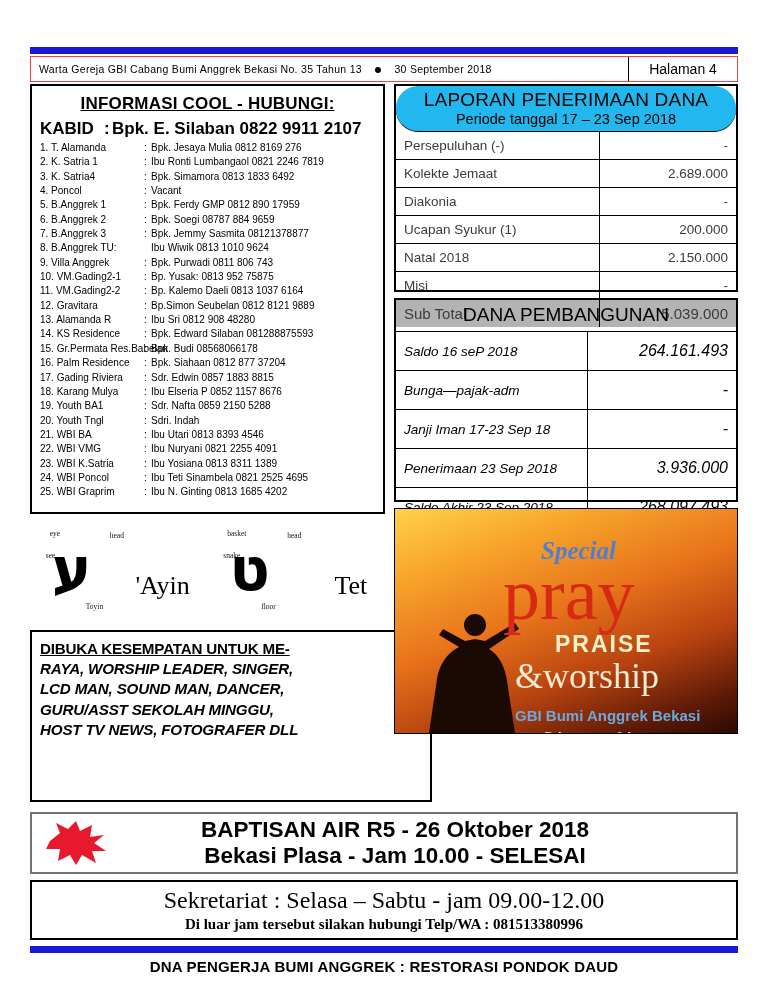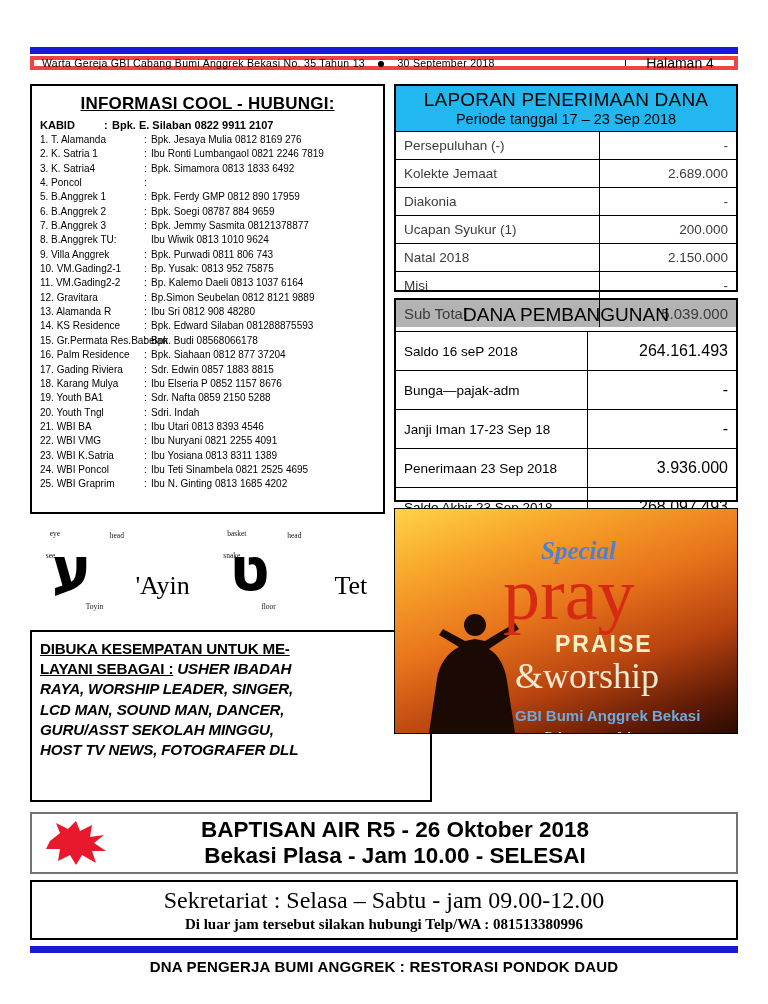--- a/index.html
+++ b/index.html
@@ -1,29 +1,29 @@
 <!DOCTYPE html>
 <html><head>
 <meta charset="utf-8">
 <style>
   html,body{margin:0;padding:0;background:#ffffff;}
   body{width:768px;height:1004px;font-family:"Liberation Sans",sans-serif;color:#000;overflow:hidden;}
   .page{position:relative;width:768px;height:1004px;box-sizing:border-box;padding:0;}
 
   
   .topbar{position:absolute;left:30px;top:47px;width:708px;height:7px;background:#1a1ad6;}
-  .headerline{position:absolute;left:30px;top:56px;width:708px;height:14px;border:4px solid #ef4444;box-sizing:border-box;display:flex;align-items:center;}
+  .headerline{position:absolute;left:30px;top:56px;width:708px;height:26px;border:1px solid #ef4444;box-sizing:border-box;display:flex;align-items:center;}
   .headerline .left{flex:1;padding-left:8px;font-size:10.5px;letter-spacing:.3px;}
   .headerline .dot{display:inline-block;width:6px;height:6px;border-radius:50%;background:#000;margin:0 10px 1px 10px;vertical-align:middle;}
   .headerline .right{width:108px;border-left:1px solid #000;height:100%;display:flex;align-items:center;justify-content:center;font-size:14px;}
 
   
   .coolbox{position:absolute;left:30px;top:84px;width:355px;height:430px;border:2px solid #000;box-sizing:border-box;padding:6px 8px 4px 8px;}
   .cool-title{text-align:center;font-size:17px;font-weight:bold;text-decoration:underline;letter-spacing:.2px;margin:2px 0 5px 0;}
-  .kabid{font-size:11px;font-weight:bold;display:flex;margin-bottom:2px;}
+  .kabid{font-size:17px;font-weight:bold;display:flex;margin-bottom:2px;}
   .kabid .k{width:64px;}
   .kabid .s{width:8px;}
   .cool-list{font-size:10px;line-height:14.35px;}
   .cool-row{display:flex;white-space:nowrap;}
   .cool-row .num{width:104px;flex:none;}
   .cool-row .sep{width:7px;flex:none;}
   .cool-row .val{flex:1;}
 
   
   .hebrewrow{position:absolute;left:30px;top:522px;width:355px;height:98px;display:flex;align-items:center;justify-content:space-around;}
@@ -33,34 +33,34 @@
   .heb .tag{position:absolute;font-family:"Liberation Serif",serif;font-size:7.5px;color:#111;}
 
   
   .dibuka{position:absolute;left:30px;top:630px;width:402px;height:172px;border:2px solid #000;box-sizing:border-box;padding:7px 8px;}
   .dibuka p{margin:0;font-size:15.2px;font-weight:bold;line-height:20.2px;letter-spacing:-.2px;}
   .dibuka .hdr{text-decoration:underline;}
   .dibuka .ital{font-style:italic;}
 
   
   .laporan{position:absolute;left:394px;top:84px;width:344px;height:208px;border:2px solid #000;box-sizing:border-box;}
-  .lap-head{background:#22b7ef;border-bottom:1px solid #000;text-align:center;padding:3px 0 4px 0;}
+  .lap-head{background:#22b7ef;border-bottom:1px solid #000;text-align:center;padding:3px 0 4px 0;border-radius:22px;}
   .lap-head .t1{font-size:19px;letter-spacing:.2px;}
   .lap-head .t2{font-size:14.5px;}
   .lap-table{width:100%;border-collapse:collapse;}
   .lap-table td{border-top:1px solid #000;font-size:13.5px;padding:3px 8px;height:21px;color:#3b3b3b;}
   .lap-table td.val{text-align:right;width:120px;border-left:1px solid #000;}
   .lap-table tr:first-child td{border-top:none;}
   .lap-table tr.subtotal td{background:#b3b3b3;font-size:15px;}
 
   
   .dana{position:absolute;left:394px;top:298px;width:344px;height:204px;border:2px solid #000;box-sizing:border-box;}
   .dana-head{text-align:center;font-size:19px;padding:4px 0 5px 0;border-bottom:1px solid #000;}
   .dana-table{width:100%;border-collapse:collapse;}
-  .dana-table td{border-top:1px solid #000;font-size:13.5px;padding:6px 8px;height:26px;}
+  .dana-table td{border-top:1px solid #000;font-size:13.5px;padding:6px 8px;height:26px;font-style:italic;}
   .dana-table tr:first-child td{border-top:none;}
   .dana-table td.val{text-align:right;width:132px;border-left:1px solid #000;font-size:16px;}
 
   
   .poster{position:absolute;left:394px;top:508px;width:344px;height:226px;border:1px solid #000;box-sizing:border-box;overflow:hidden;
     background:linear-gradient(160deg,#ffd24a 0%,#f7a32a 22%,#e8741c 45%,#b8430f 68%,#5d1a06 88%,#2b0b02 100%);}
   .poster .special{position:absolute;left:146px;top:28px;font-family:"Liberation Serif",serif;font-style:italic;font-size:25px;color:#4f7fd1;font-weight:bold;}
   .poster .pray{position:absolute;left:108px;top:48px;font-family:"Liberation Serif",serif;font-size:74px;color:#d62b12;line-height:74px;}
   .poster .praise{position:absolute;left:160px;top:122px;font-family:"Liberation Sans",sans-serif;font-size:23px;color:#f5f0c8;letter-spacing:2px;font-weight:bold;}
   .poster .worship{position:absolute;left:120px;top:146px;font-family:"Liberation Serif",serif;font-size:36px;color:#f0ead0;}
@@ -121,20 +121,21 @@
           <span class="val">Ibu Ronti Lumbangaol 0821 2246 7819</span>
         </div>
       <div class="cool-row">
           <span class="num">3. K. Satria4</span>
           <span class="sep">:</span>
           <span class="val">Bpk. Simamora 0813 1833 6492</span>
         </div>
       <div class="cool-row">
           <span class="num">4. Poncol</span>
           <span class="sep">:</span>
+          <span class="val">Vacant</span>
         </div>
       <div class="cool-row">
           <span class="num">5. B.Anggrek 1</span>
           <span class="sep">:</span>
           <span class="val">Bpk. Ferdy GMP 0812 890 17959</span>
         </div>
       <div class="cool-row">
           <span class="num">6. B.Anggrek 2</span>
           <span class="sep">:</span>
           <span class="val">Bpk. Soegi 08787 884 9659</span>
@@ -251,21 +252,20 @@
       <span class="tag" style="left:66px;top:6px;">head</span>
       <span class="tag" style="left:2px;top:26px;">snake</span>
       <span class="tag" style="left:40px;bottom:6px;">floor</span>
       <span class="glyph">ט</span>
       <span class="name">Tet</span>
     </div>
   </div>
 
   <div class="dibuka">
     <p class="hdr">DIBUKA KESEMPATAN UNTUK ME-</p>
-    <p><span class="hdr">LAYANI SEBAGAI :</span> <span class="ital">USHER IBADAH</span></p>
     <p class="ital">RAYA, WORSHIP LEADER, SINGER,</p>
     <p class="ital">LCD MAN, SOUND MAN, DANCER,</p>
     <p class="ital">GURU/ASST SEKOLAH MINGGU,</p>
     <p class="ital">HOST TV NEWS, FOTOGRAFER DLL</p>
   </div>
 
   <div class="laporan">
     <div class="lap-head">
       <div class="t1">LAPORAN PENERIMAAN DANA</div>
       <div class="t2">Periode tanggal 17 – 23 Sep 2018</div>

